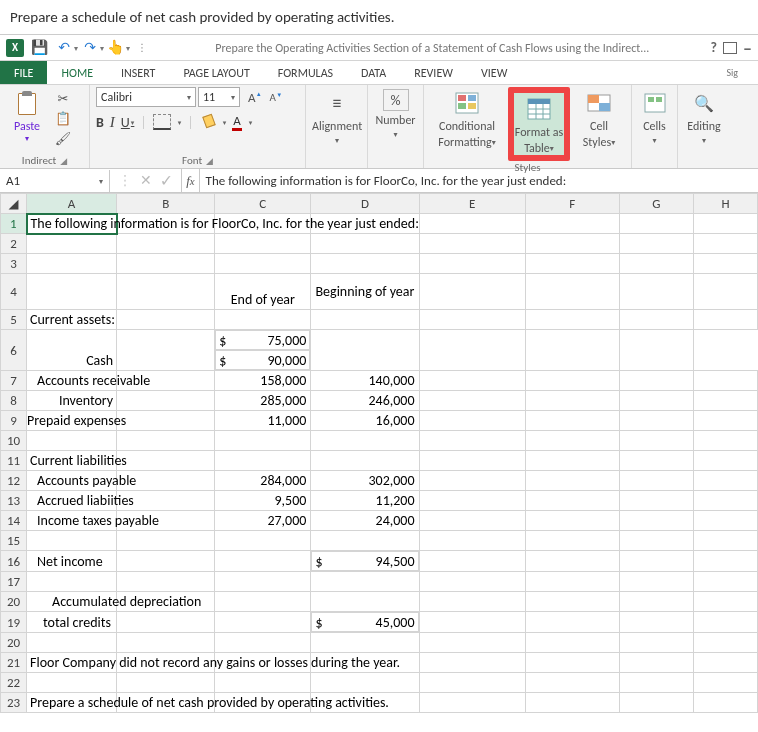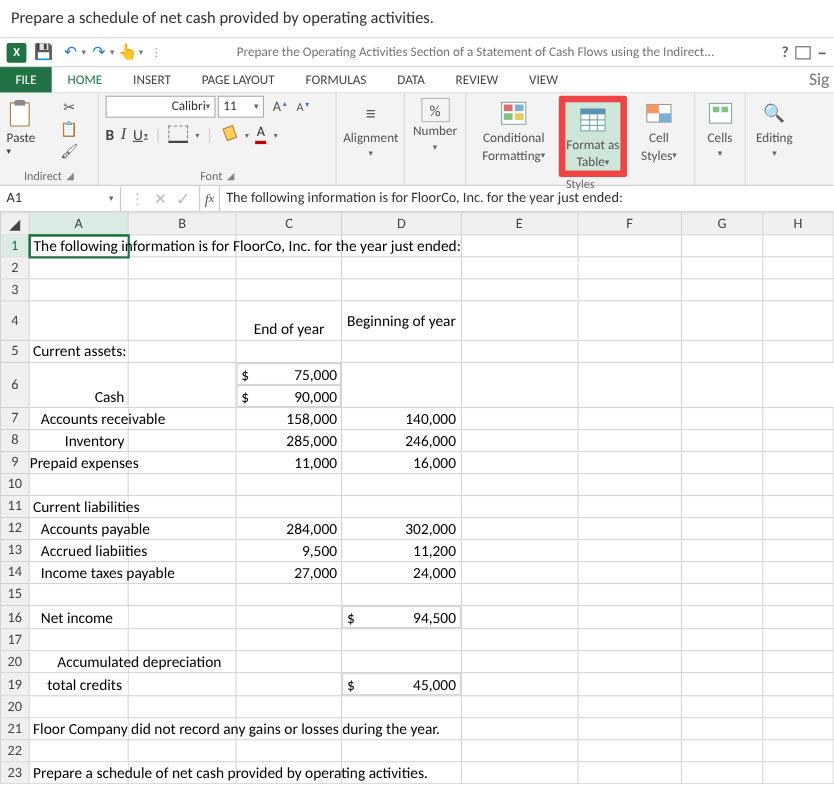--- a/index.html
+++ b/index.html
@@ -13,35 +13,35 @@
   .titlebar .dd { font-size: 8px; color: #777; margin-left: -2px; }
   .titlebar .title { flex: 1; text-align: center; font-size: 12px; color: #777; padding: 0 4px; overflow: hidden; white-space: nowrap; }
   .titlebar .right { display: flex; align-items: center; gap: 6px; }
   .titlebar .help { font-weight: bold; color: #666; }
   .titlebar .winbox { width: 14px; height: 12px; border: 1.5px solid #666; }
   .titlebar .mini { font-size: 18px; color: #666; font-weight: bold; }
   .tabs { display: flex; align-items: center; height: 24px; background: #fff; border-bottom: 1px solid #d4d4d4; font-size: 12px; }
   .tabs .tab { padding: 0 14px; height: 100%; display: flex; align-items: center; color: #444; text-transform: uppercase; cursor: pointer; }
   .tabs .tab.file { background: #217346; color: #fff; font-weight: normal; }
   .tabs .tab.active { color: #217346; }
-  .tabs .sig { margin-left: auto; padding-right: 4px; color: #777; font-size: 16px; }
+  .tabs .sig { margin-left: auto; padding-right: 20px; color: #777; font-size: 10px; }
   .ribbon { display: flex; height: 84px; background: #f3f3f3; border-bottom: 1px solid #c9c9c9; }
   .rgrp { border-right: 1px solid #d9d9d9; display: flex; flex-direction: column; padding: 2px 6px 1px 6px; }
   .rgrp .body { flex: 1; display: flex; align-items: flex-start; gap: 4px; }
   .rgrp .label { font-size: 11px; color: #6a6a6a; text-align: center; height: 14px; display: flex; justify-content: center; align-items: center; gap: 4px; }
   .rgrp .dialog { font-size: 9px; color: #888; }
-  .paste-big { display: flex; flex-direction: column; width: 42px; color: #404040; font-size: 12px; cursor: pointer; padding-top: 4px; }
+  .paste-big { display: flex; flex-direction: column; align-items: center; width: 42px; color: #6d28d9; font-size: 12px; cursor: pointer; padding-top: 4px; }
   .paste-big .clip { width: 24px; height: 26px; position: relative; }
   .paste-big .clip .board { position: absolute; top: 2px; left: 3px; width: 18px; height: 22px; background: #fff; border: 1px solid #b07a3b; border-radius: 1px; }
   .paste-big .clip .tab { position: absolute; top: 0; left: 7px; width: 10px; height: 5px; background: #888; border-radius: 2px 2px 0 0; }
   .paste-big .txt { margin-top: 2px; }
   .mini-col { display: flex; flex-direction: column; gap: 2px; justify-content: flex-start; padding-top: 2px;}
   .mini-btn { width: 22px; height: 18px; display: flex; align-items: center; justify-content: center; font-size: 13px; color: #555; cursor: pointer; }
   .font-row { display: flex; align-items: center; gap: 2px; }
-  .font-sel { width: 100px; height: 20px; border: 1px solid #ababab; background: #fff; font-size: 12px; padding: 0 4px; display: flex; align-items: center; justify-content: flex-end; color: #333; }
+  .font-sel { width: 100px; height: 20px; border: 1px solid #ababab; background: #fff; font-size: 12px; padding: 0 4px; display: flex; align-items: center; justify-content: space-between; color: #333; }
   .size-sel { width: 42px; height: 20px; border: 1px solid #ababab; background: #fff; font-size: 12px; padding: 0 4px; display: flex; align-items: center; justify-content: space-between; color: #333;}
   .sel-arr { font-size: 8px; color: #666; }
   .grow-a { font-size: 13px; color: #555; padding: 0 2px; position: relative; }
   .grow-a .up { position: absolute; font-size: 7px; top: -1px; right: -3px; color: #2b7cd3; }
   .grow-a .dn { position: absolute; font-size: 7px; top: -1px; right: -3px; color: #2b7cd3; }
   .font-row2 { display: flex; align-items: center; gap: 6px; margin-top: 6px; }
   .bold { font-weight: bold; font-size: 14px; color: #444; cursor: pointer; }
   .ital { font-style: italic; font-family: 'Times New Roman', serif; font-size: 15px; color: #444; cursor: pointer; }
   .und { text-decoration: underline; font-size: 14px; color: #444; cursor: pointer; display:flex; align-items:center;}
   .small-arr { font-size: 7px; color: #666; margin-left: 1px; }

